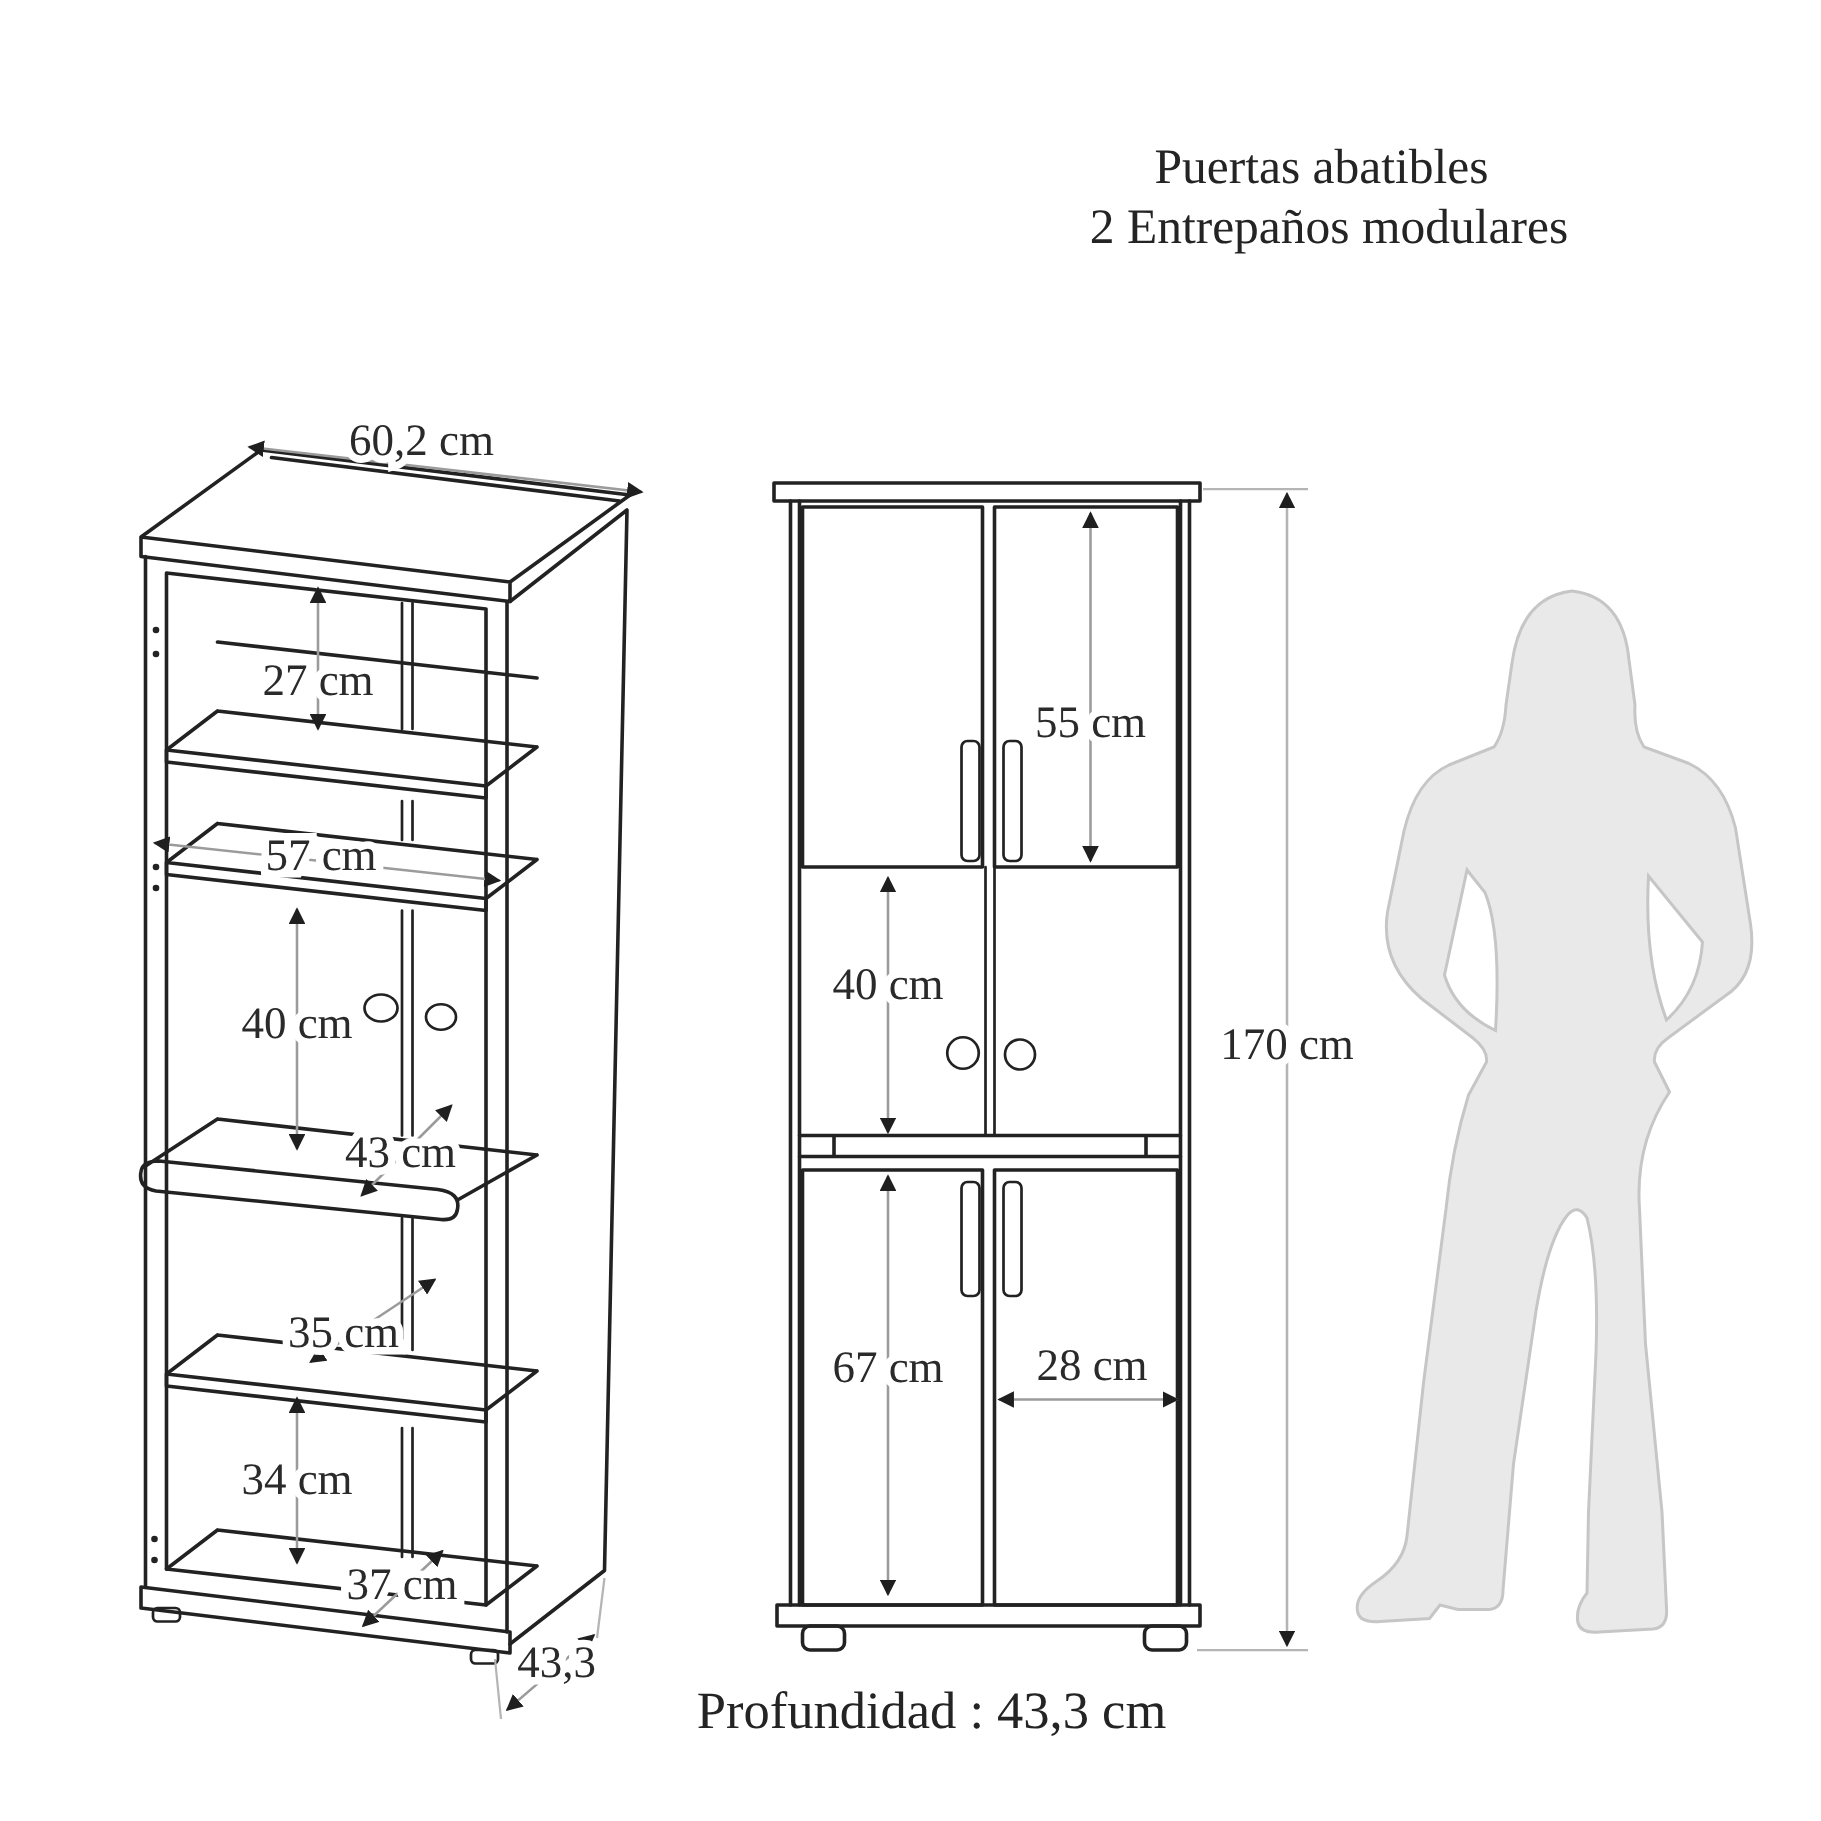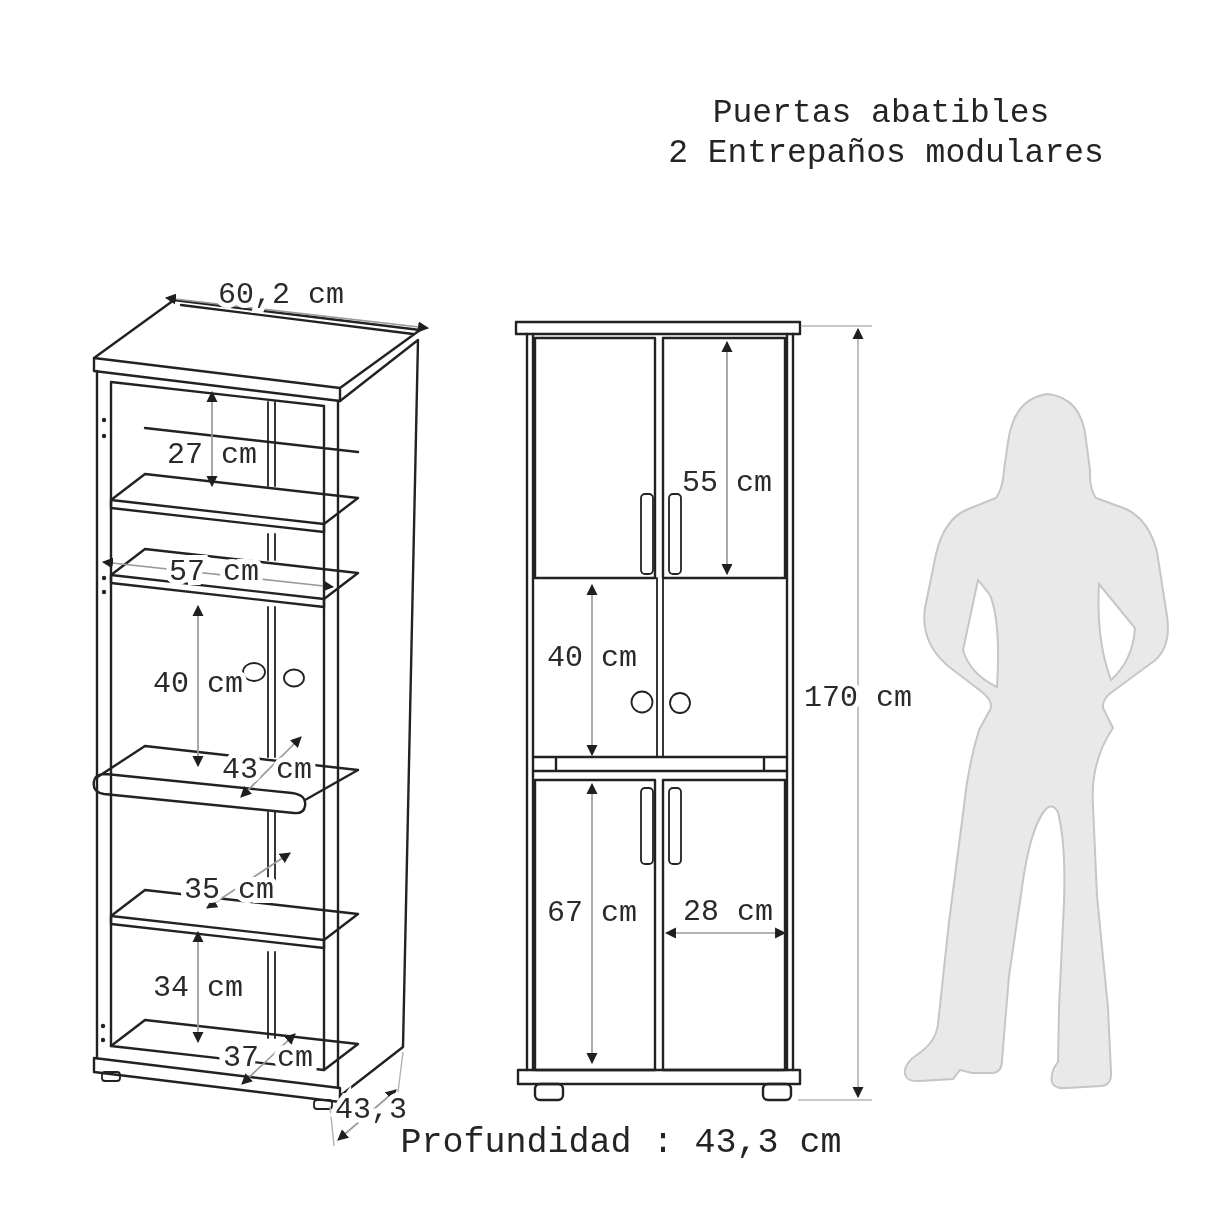--- a/index.html
+++ b/index.html
@@ -1,17 +1,17 @@
 <!DOCTYPE html>
 <html><head>
 <meta charset="utf-8">
 <style>
   html,body{margin:0;padding:0;background:#ffffff;}
   .canvas{position:relative;width:1214px;height:1214px;background:#ffffff;overflow:hidden;
-          font-family:Liberation Mono, monospace;}
+          font-family:Liberation Serif, serif;}
   svg{display:block;}
   .ln{fill:none;stroke:#222222;stroke-width:2.4;stroke-linecap:round;stroke-linejoin:round;}
   .ln2{fill:none;stroke:#222222;stroke-width:1.8;stroke-linecap:round;stroke-linejoin:round;}
   .dim{fill:none;stroke:#9b9b9b;stroke-width:1.7;marker-start:url(#arrw);marker-end:url(#arrw);}
   .dimlight{fill:none;stroke:#b5b5b5;stroke-width:1.7;marker-start:url(#arrw);marker-end:url(#arrw);}
   .ext{fill:none;stroke:#b5b5b5;stroke-width:1.5;}
   .txt{fill:#2a2a2a;font-size:30px;text-anchor:middle;
        stroke:#ffffff;stroke-width:10px;paint-order:stroke fill;font-weight:500;}
   .title-txt{fill:#242424;font-size:33px;text-anchor:middle;font-weight:500;}
   .footer-txt{fill:#242424;font-size:35px;text-anchor:middle;font-weight:500;}

